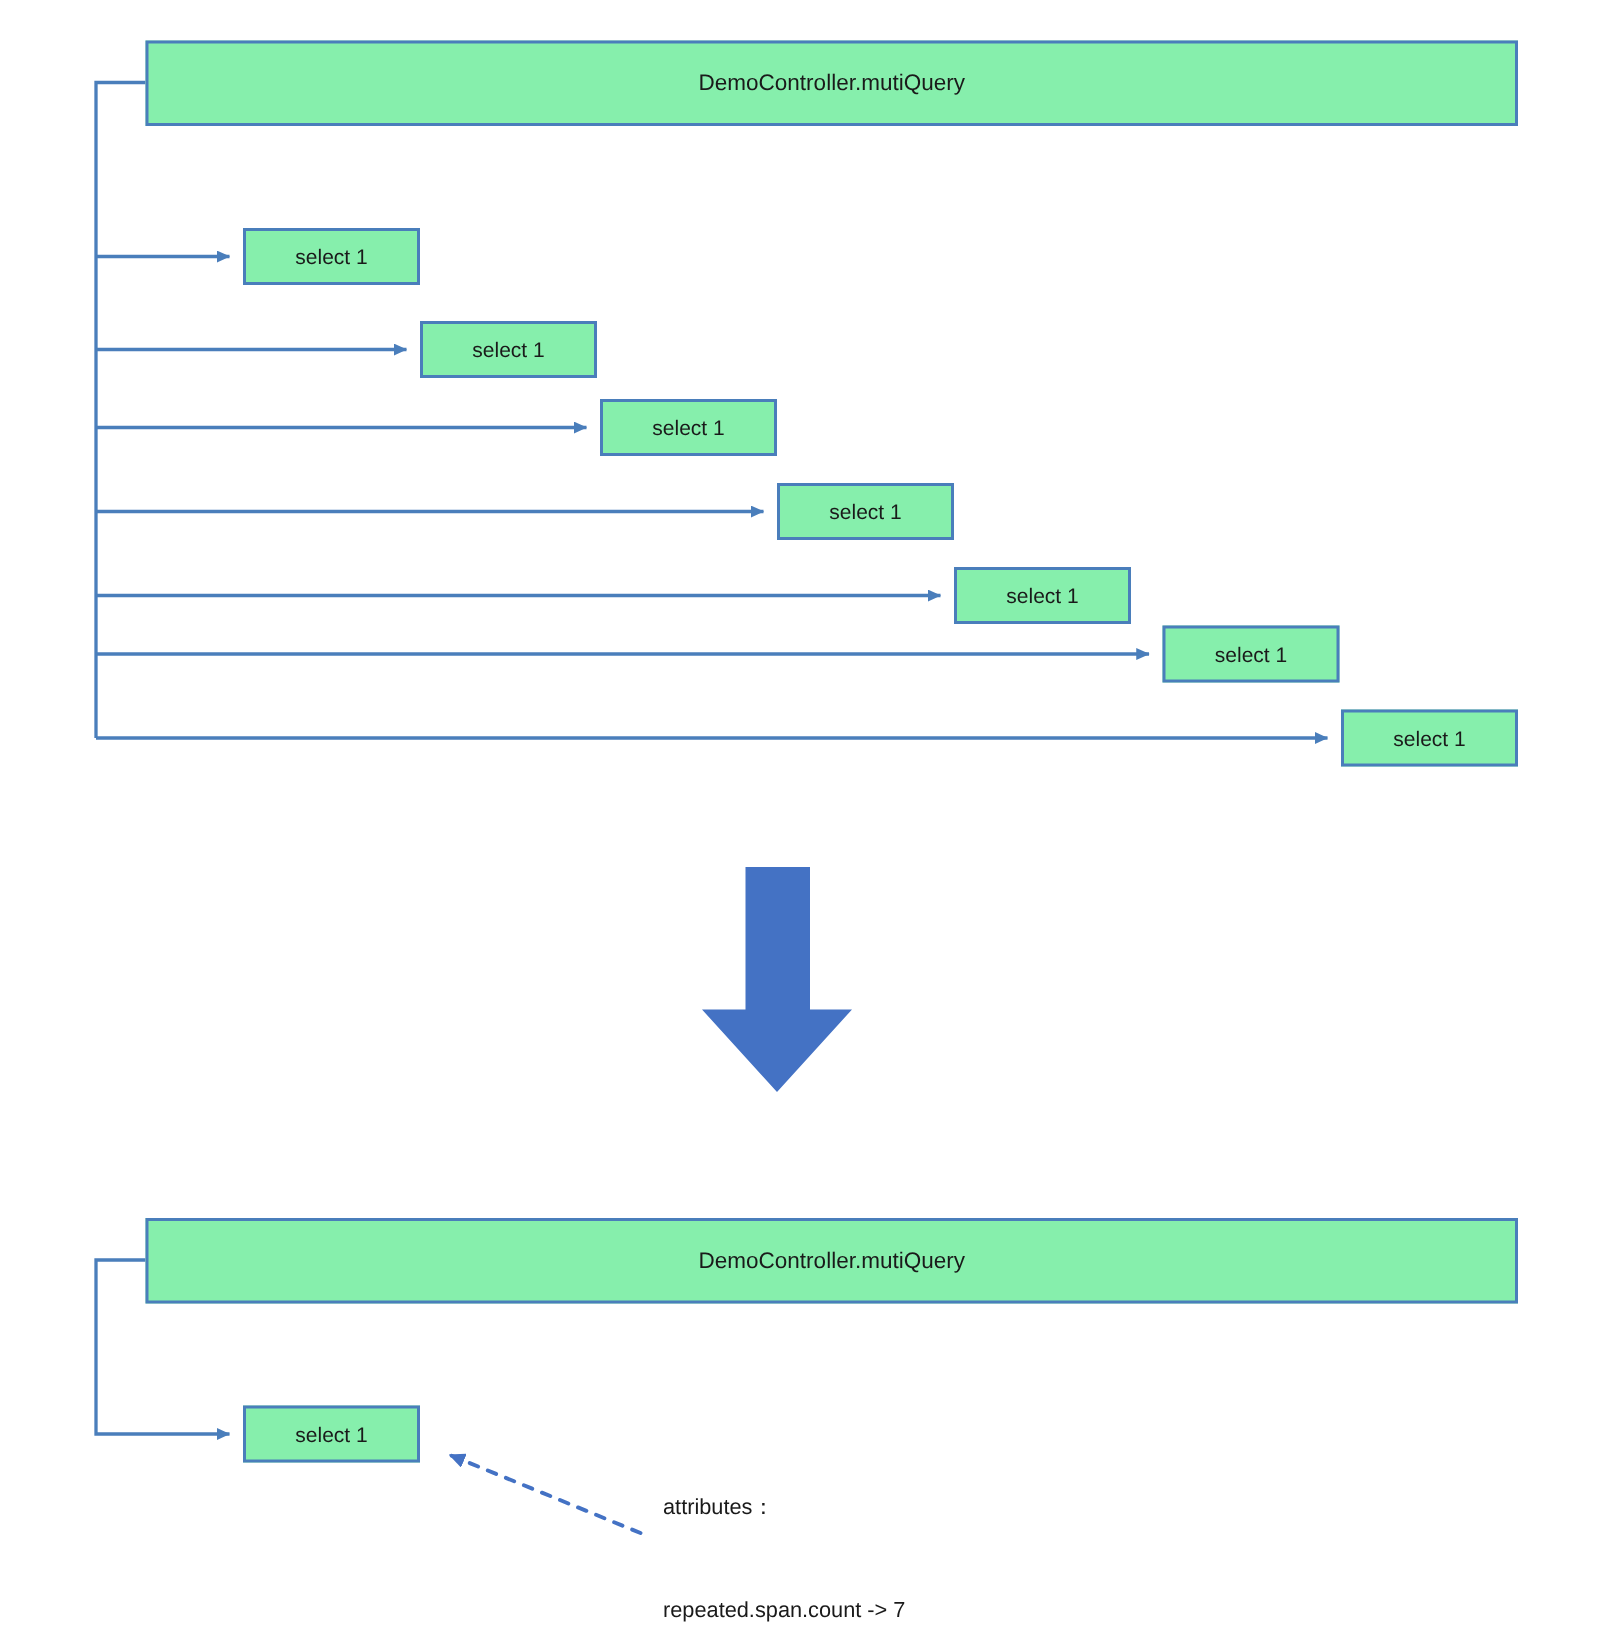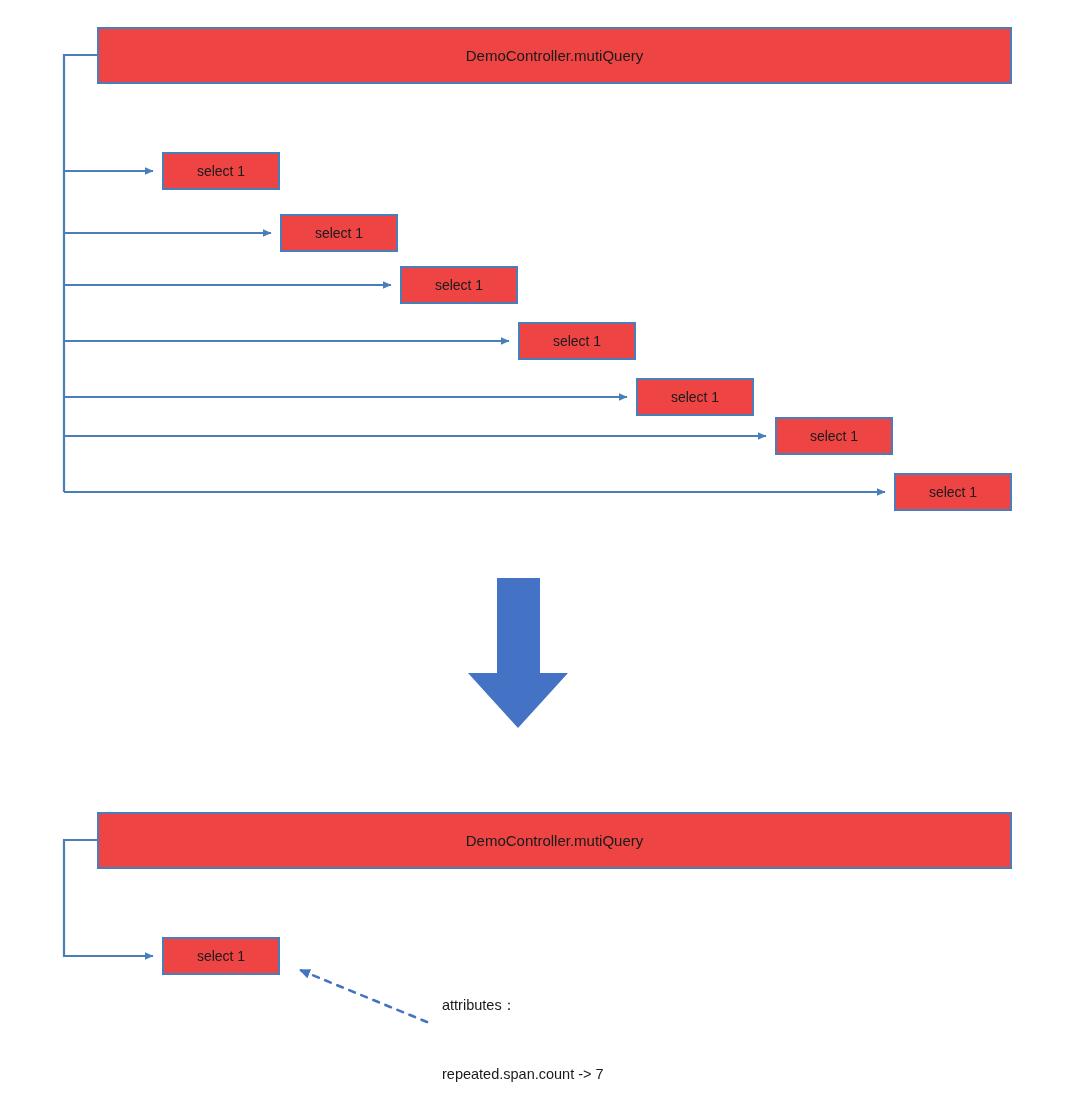--- a/index.html
+++ b/index.html
@@ -23,21 +23,21 @@
     left: 0;
     top: 0;
     width: 1080px;
     height: 1101px;
     overflow: visible;
   }
   .node-box {
     position: absolute;
     box-sizing: border-box;
     border: 2px solid #4A7EBB;
-    background: #ef4444;
+    background: #86efac;
     display: flex;
     align-items: center;
     justify-content: center;
     color: #1a1a1a;
   }
   .node-box.title-box {
     font-size: 15px;
   }
   .node-box.select-box {
     font-size: 14px;

